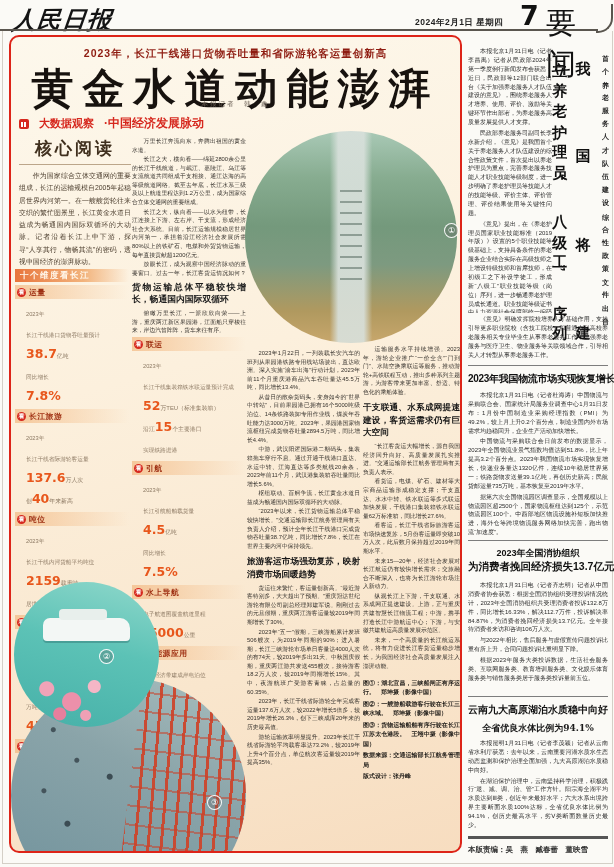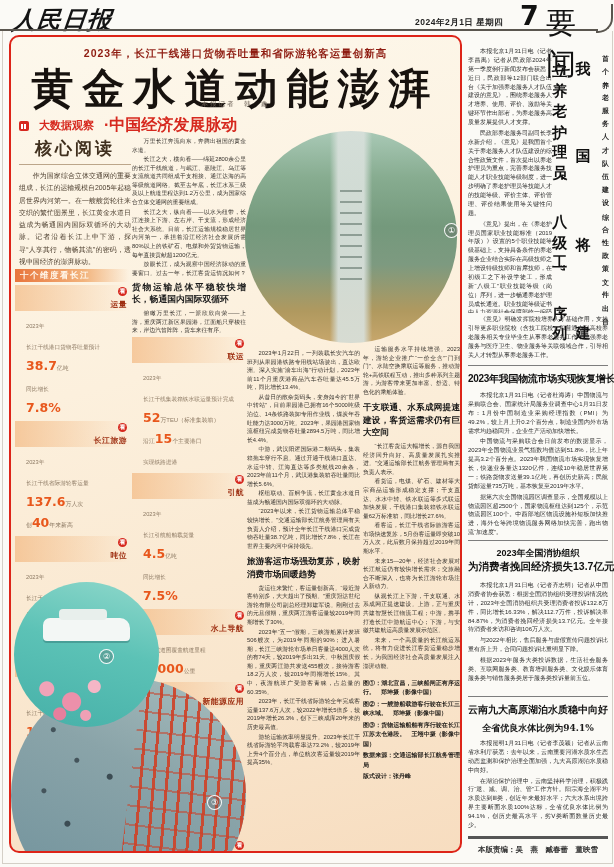--- a/index.html
+++ b/index.html
@@ -16,30 +16,30 @@
   
   #feature{left:9px;top:35px;width:449px;height:814px;border:2.5px solid #dd2418;border-radius:10px;overflow:hidden;background:linear-gradient(165deg,#fdf8ec 0%,#fcf0dd 40%,#f9e6cd 75%,#f7ddc0 100%);}
   #feature .abs{position:absolute;}
   #f-kicker{left:0;top:10px;width:100%;text-align:center;font-size:10.5px;font-weight:900;color:#8e1b10;letter-spacing:1px;}
   #f-title{left:0;top:24px;width:100%;text-align:center;font-size:42px;font-weight:900;letter-spacing:9px;color:#17120e;font-family:"DejaVu Sans",sans-serif;}
   #f-byline{left:0;top:63px;width:100%;text-align:center;font-size:6.5px;color:#6d6257;letter-spacing:2px;}
   #f-label{left:8px;top:78px;display:flex;align-items:center;gap:10px;}
   .db-icon{display:inline-block;width:10px;height:10px;border-radius:2px;background:#d6281e;position:relative;}
   .db-icon:before{content:"";position:absolute;left:2px;right:2px;bottom:2px;height:5px;background:linear-gradient(90deg,#fff 0 1.5px,transparent 1.5px 3px,#fff 3px 4.5px,transparent 4.5px 6px,#fff 6px 7.5px,transparent 7.5px);}
   .f-label-main{font-size:11px;font-weight:900;color:#d6281e;}
-  .f-label-sub{font-size:16px;font-weight:700;color:#d6281e;}
+  .f-label-sub{font-size:12px;font-weight:700;color:#d6281e;}
   #core{left:8px;top:100px;width:112px;}
   .core-t{font-size:17px;font-weight:700;color:#40301e;letter-spacing:3px;text-align:center;}
   .core-rule{border-top:1px solid #bca68a;margin:4px 0 5px;}
   .core-x{font-size:6.9px;line-height:1.78;color:#4a3c2c;text-align:justify;text-indent:2em;}
   #dim-banner{left:4px;top:232px;width:114px;height:13px;background:linear-gradient(90deg,#e8753c,#f2b37c 60%,rgba(246,195,145,0));color:#fff8ec;font-weight:900;font-size:8.5px;line-height:13px;padding-left:5px;letter-spacing:1.5px;box-sizing:border-box;}
   #left-stats{left:4px;top:248px;width:114px;}
   #mid-stats{left:121px;top:300px;width:114px;}
   .stat{margin-bottom:4px;}
-  .stat-h{display:flex;align-items:flex-end;gap:3px;background:linear-gradient(90deg,rgba(242,180,122,.65),rgba(242,180,122,0));padding:1.5px 2px;margin-bottom:2px;flex-direction:column;}
+  .stat-h{display:flex;align-items:center;gap:3px;background:linear-gradient(90deg,rgba(242,180,122,.65),rgba(242,180,122,0));padding:1.5px 2px;margin-bottom:2px;}
   .stat-ico{flex:0 0 auto;width:9px;height:9px;border-radius:50%;background:#d6281e;color:#fff;font-size:6px;line-height:9px;text-align:center;font-weight:700;}
   .stat-label{font-size:7.8px;font-weight:900;color:#9e2f12;letter-spacing:.5px;}
   .stat-row{margin:0 0 1px 11px;line-height:1.25;}
   .sg-s{font-size:5.7px;color:#8d7a64;line-height:1.5;}
   .sg-n{font-size:12.5px;font-weight:800;color:#e8571c;font-family:"DejaVu Sans",sans-serif;}
   .sg-u{font-size:5.9px;color:#8d7a64;}
   #col1{left:121px;top:100px;width:114px;height:140px;overflow:hidden;}
   #mid-subhead{left:121px;top:244px;width:114px;font-size:8.8px;font-weight:900;color:#1b1b1b;line-height:1.4;text-align:justify;}
   #mid-intro{left:121px;top:272px;width:114px;height:26px;overflow:hidden;}
   #colA{left:236px;top:312px;width:113px;height:456px;overflow:hidden;}
@@ -92,21 +92,21 @@
   #sep1{top:318px;} #sep2{top:493px;} #sep3{top:649px;}
   #a2-title{left:0;top:325px;width:140px;text-align:center;font-size:10px;font-weight:900;color:#111;letter-spacing:-.3px;white-space:nowrap;}
   #a2-body{left:0;top:344px;width:140px;height:145px;overflow:hidden;}
   #a3-kicker{left:0;top:500px;width:140px;text-align:center;font-size:9px;font-weight:900;color:#111;}
   #a3-title{left:0;top:513px;width:140px;text-align:center;font-size:10.5px;font-weight:900;color:#111;white-space:nowrap;}
   #a3-body{left:0;top:534px;width:140px;height:112px;overflow:hidden;}
   #a4-title{left:0;top:656px;width:140px;text-align:center;font-size:10px;font-weight:900;color:#111;white-space:nowrap;}
   #a4-sub{left:0;top:675px;width:140px;text-align:center;font-size:9px;font-weight:900;color:#1a1a1a;font-family:"DejaVu Serif",serif;}
   #a4-body{left:0;top:692px;width:140px;height:94px;overflow:hidden;}
   #foot-rule{left:0;top:789px;width:140px;height:3px;border-top:2px solid #555;border-bottom:1px solid #555;box-sizing:border-box;}
-  #page-credit{left:0;top:798px;width:140px;text-align:center;font-size:7.5px;font-weight:700;color:#333;}
+  #page-credit{left:0;top:798px;width:140px;font-size:7.5px;font-weight:700;color:#333;}
 </style>
 </head>
 <body>
 
 <div class="abs" id="masthead-logo">人民日报</div>
 <div class="abs" id="head-date">2024年2月1日 星期四</div>
 <div class="abs" id="page-number">7</div>
 <div class="abs" id="section-name">要闻</div>
 <div class="abs" id="head-rule"></div>
 <div class="abs" id="head-corner"></div>

